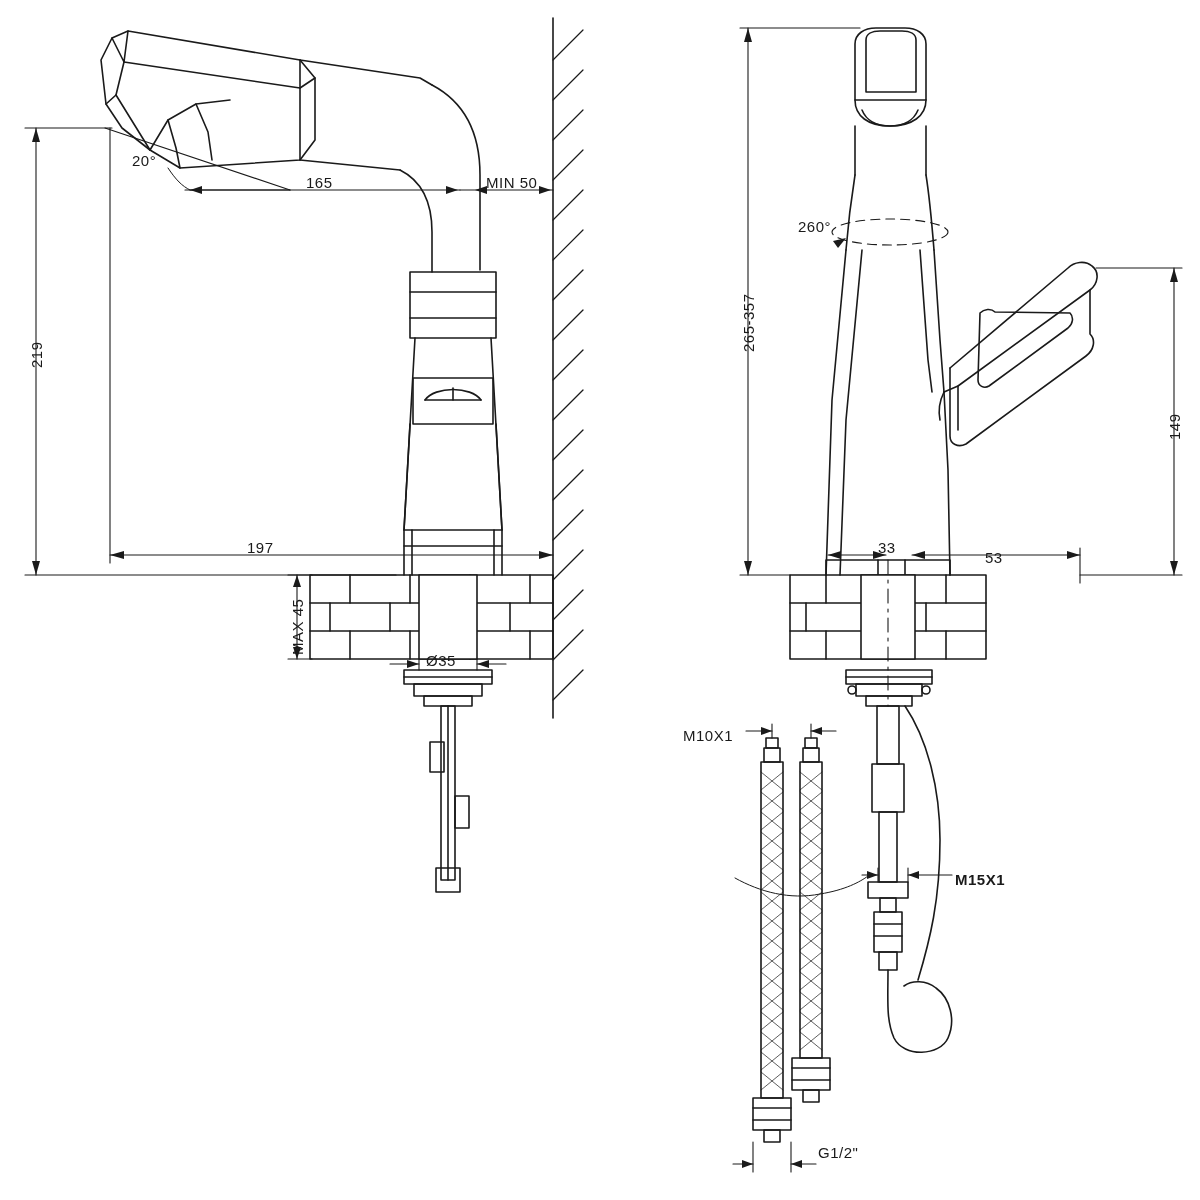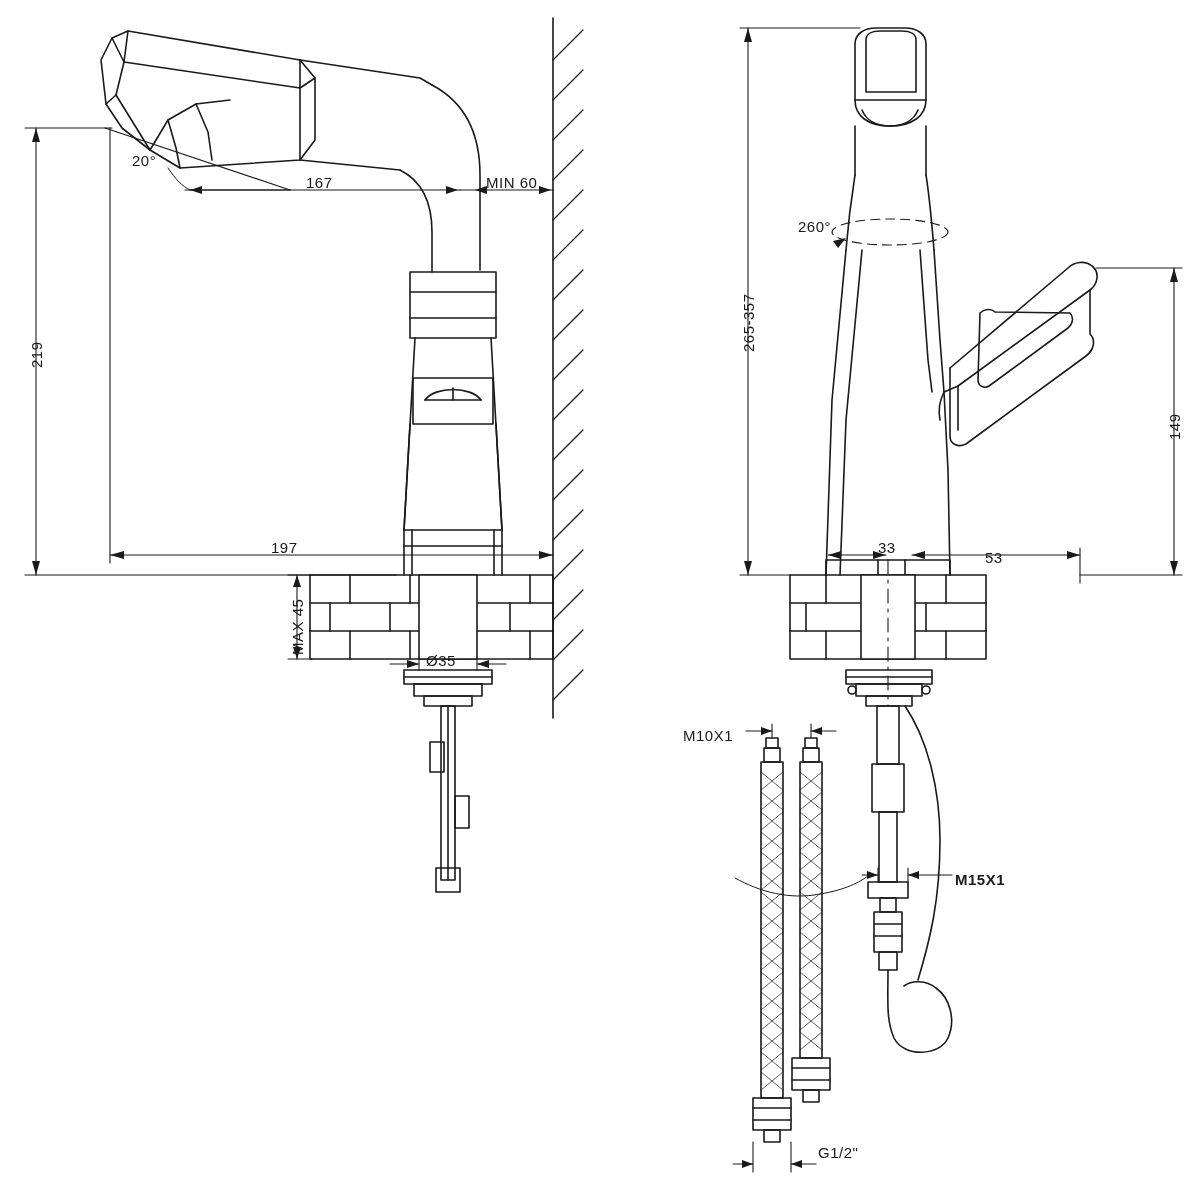--- a/index.html
+++ b/index.html
@@ -387,24 +387,24 @@
         <line x1="733" y1="1164" x2="753" y2="1164"></line>
         <line x1="791" y1="1164" x2="816" y2="1164"></line>
         <path d="M753,1164 l-11,-4 l0,8 z" fill="#1a1a1a" stroke="none"></path>
         <path d="M791,1164 l11,-4 l0,8 z" fill="#1a1a1a" stroke="none"></path>
       </g>
 
     </g>
   </svg>
 
   <div class="lbl" style="left:132px; top:152px;">20°</div>
-  <div class="lbl" style="left:306px; top:174px;">167</div>
-  <div class="lbl" style="left:486px; top:174px;">MIN 60</div>
+  <div class="lbl" style="left:306px; top:174px;">165</div>
+  <div class="lbl" style="left:486px; top:174px;">MIN 50</div>
   <div class="lbl vert" style="left:28px; top:368px;">219</div>
-  <div class="lbl" style="left:247px; top:539px;margin-left:24px;">197</div>
+  <div class="lbl" style="left:247px; top:539px;">197</div>
   <div class="lbl vert" style="left:289px; top:655px;">MAX 45</div>
   <div class="lbl" style="left:426px; top:652px;">Ø35</div>
 
   <div class="lbl" style="left:798px; top:218px;">260°</div>
   <div class="lbl vert" style="left:740px; top:352px;">265-357</div>
   <div class="lbl vert" style="left:1166px; top:440px;">149</div>
   <div class="lbl" style="left:878px; top:539px;">33</div>
   <div class="lbl" style="left:985px; top:549px;">53</div>
   <div class="lbl" style="left:683px; top:727px;">M10X1</div>
   <div class="lbl" style="left:955px; top:871px;font-weight:bold;">M15X1</div>

